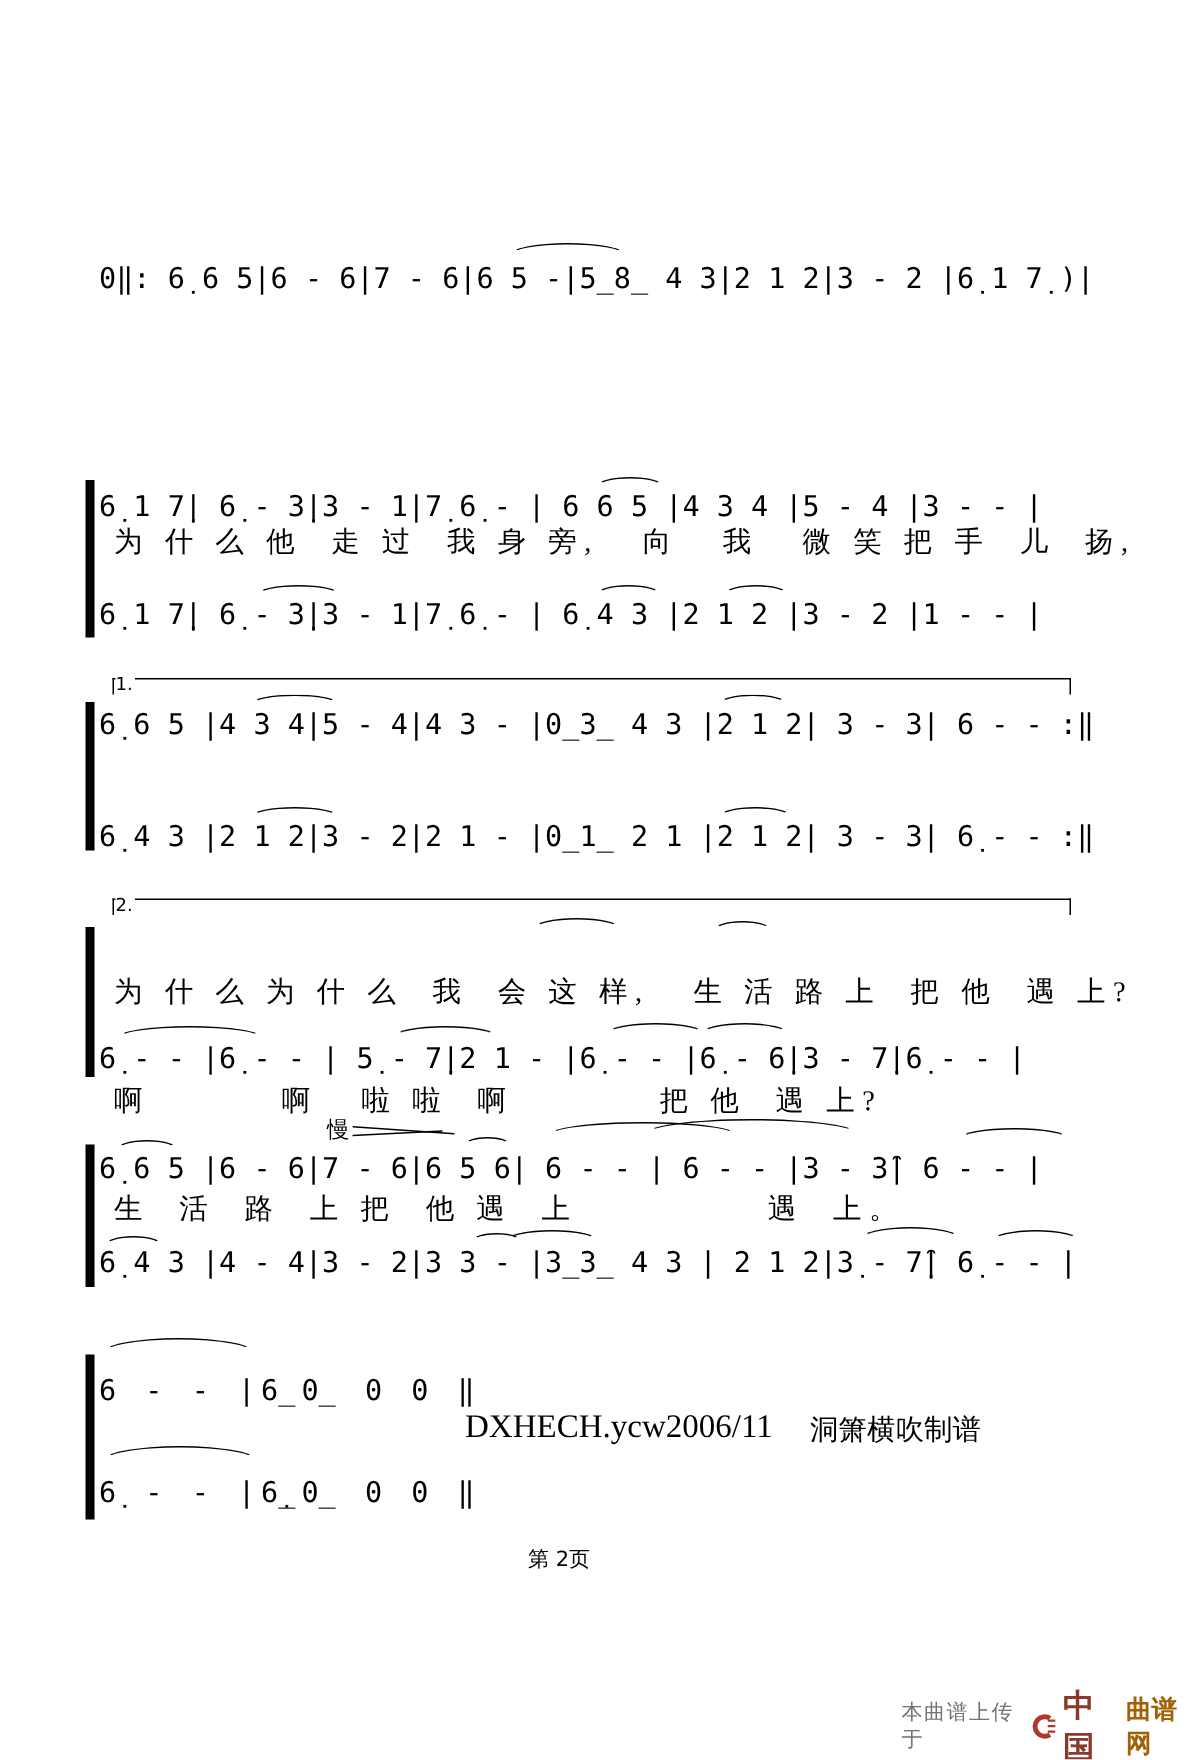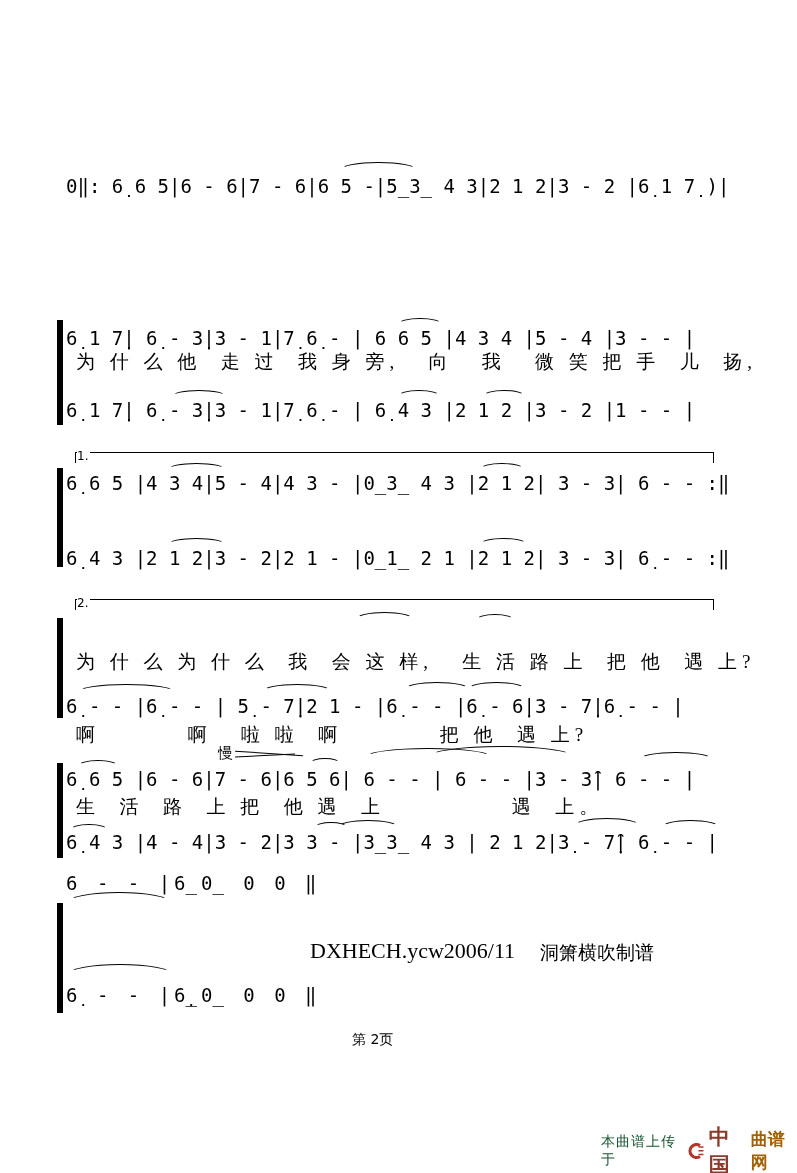--- a/index.html
+++ b/index.html
@@ -46,30 +46,30 @@
   }
   .pagenum {
     position:absolute; left:352px; top:1031px;
     font-family:"DejaVu Sans", sans-serif; font-size:14px;
   }
   .watermark {
     position:absolute; left:601px; top:1140px; height:22px;
     display:flex; align-items:center; gap:4px;
     font-family:"DejaVu Sans", sans-serif;
   }
-  .wm-prefix { font-size:14px; color:#14532d; letter-spacing:1px; }
+  .wm-prefix { font-size:14px; color:#737373; letter-spacing:1px; }
   .wm-strong { font-size:21px; font-weight:bold; color:#8a3a2c; }
   .wm-light  { font-size:17px; font-weight:bold; color:#a16207; }
 </style>
 </head>
 <body>
 
 <div class="sheet">
 
-  <div class="notes" style="left:66px;top:176px">0‖: 6̣ 6 5|6 - 6|7 - 6|6 5 -|5̲3̲ 4 3|2 1 2|3 - 2 |6̣ 1 7̣ )|</div>
+  <div class="notes" style="left:66px;top:176px">0‖: 6̣ 6 5|6 - 6|7 - 6|6 5 -|5̲8̲ 4 3|2 1 2|3 - 2 |6̣ 1 7̣ )|</div>
   <div class="arc" style="left:340px;top:162px;width:75px;height:14px"></div>
 
   <div class="sysbar" style="top:320px;height:105px"></div>
   <div class="notes" style="left:66px;top:328px">6̣ 1 7̣| 6̣ - 3̣|3 - 1|7̣ 6̣ - | 6 6 5 |4 3 4 |5 - 4 |3 - - |</div>
   <div class="lyric" style="left:76px;top:351px">为 什 么 他  走 过  我 身 旁,   向   我   微 笑 把 手  儿  扬,</div>
   <div class="notes" style="left:66px;top:400px">6̣ 1 7̣| 6̣ - 3̣|3 - 1|7̣ 6̣ - | 6̣ 4 3 |2 1 2 |3 - 2 |1 - - |</div>
   <div class="arc" style="left:398px;top:318px;width:42px;height:10px"></div>
   <div class="arc" style="left:172px;top:390px;width:52px;height:10px"></div>
   <div class="arc" style="left:398px;top:390px;width:40px;height:10px"></div>
   <div class="arc" style="left:483px;top:390px;width:40px;height:10px"></div>
@@ -115,21 +115,21 @@
   <div class="arc" style="left:365px;top:748px;width:125px;height:16px"></div>
   <div class="arc" style="left:430px;top:746px;width:140px;height:18px"></div>
   <div class="arc" style="left:640px;top:752px;width:70px;height:12px"></div>
   <div class="arc" style="left:70px;top:824px;width:36px;height:10px"></div>
   <div class="arc" style="left:315px;top:822px;width:30px;height:8px"></div>
   <div class="arc" style="left:338px;top:820px;width:58px;height:12px"></div>
   <div class="arc" style="left:574px;top:818px;width:64px;height:14px"></div>
   <div class="arc" style="left:662px;top:820px;width:55px;height:12px"></div>
 
   <div class="sysbar" style="top:903px;height:110px"></div>
-  <div class="notes" style="left:66px;top:873px;letter-spacing:4px">6 - - |6̲0̲ 0 0 ‖</div>
+  <div class="notes" style="left:66px;top:917px;letter-spacing:4px">6 - - |6̲0̲ 0 0 ‖</div>
   <div class="arc" style="left:68px;top:892px;width:100px;height:18px"></div>
   <div class="notes" style="left:66px;top:985px;letter-spacing:4px">6̣ - - |6̣̲0̲ 0 0 ‖</div>
   <div class="arc" style="left:68px;top:964px;width:102px;height:18px"></div>
 
   <div class="credit-code">DXHECH.ycw2006/11</div>
   <div class="credit-maker">洞箫横吹制谱</div>
   <div class="pagenum">第 2页</div>
 
   <div class="watermark">
     <span class="wm-prefix">本曲谱上传于</span>

